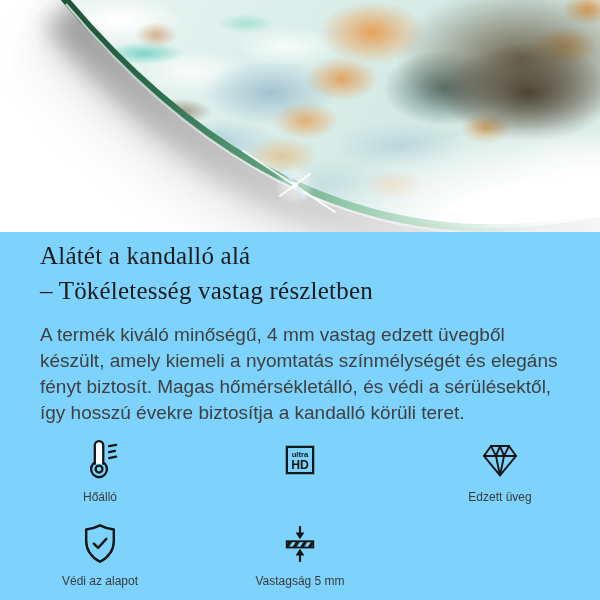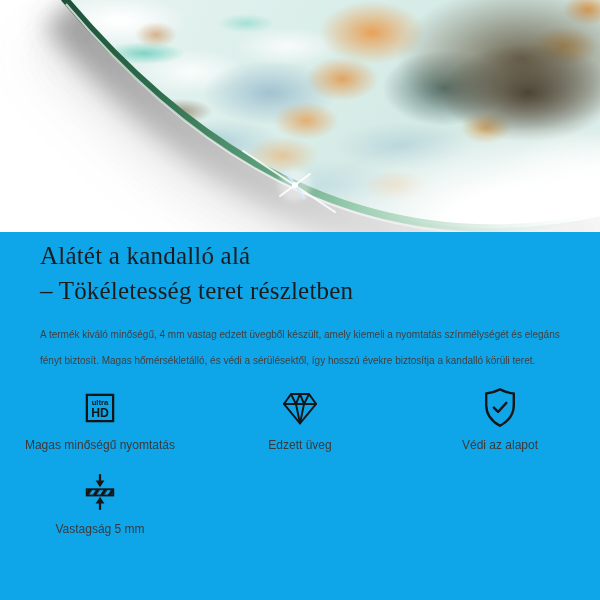--- a/index.html
+++ b/index.html
@@ -1,19 +1,19 @@
 <!DOCTYPE html>
 <html><head>
 <meta charset="utf-8">
 <style>
   * { margin:0; padding:0; box-sizing:border-box; }
   html,body { background:#ffffff; }
   .page {
     position:relative; width:600px; height:600px; margin:0 auto;
-    background:#0ea5e9; overflow:hidden;
+    background:#7dd3fc; overflow:hidden;
     font-family:"Liberation Sans","DejaVu Sans",sans-serif;
     color:#3f3f3f;
   }
   
   .hero { position:relative; width:600px; height:232px; overflow:hidden; background:#ffffff; }
   .hero svg { position:absolute; left:0; top:0; }
   .disc {
     position:absolute; inset:0;
     clip-path: path("M 64 -40 L 64 -2 Q 305 285 612 214 L 612 -40 Z");
     background-color:#dcefeb;
@@ -49,21 +49,21 @@
   .content { padding:0 40px; }
   h1 {
     margin:6px 0 0;
     font-family:"Liberation Serif","DejaVu Serif",serif;
     font-weight:400; font-size:25px; line-height:35px;
     color:#1c1c1c; letter-spacing:0.2px;
   }
   h1 span { display:block; }
   .desc {
     margin:14px 0 12px;
-    font-size:10px; line-height:26px; color:#404040;
+    font-size:19px; line-height:26px; color:#404040;
     max-width:520px;
   }
   
   .features {
     margin:12px -40px 0;
     display:grid; grid-template-columns:repeat(3,1fr); row-gap:18px;
   }
   .feature { display:flex; flex-direction:column; align-items:center; gap:8px; }
   .icon-box { height:44px; display:flex; align-items:center; justify-content:flex-start; }
   .feature .label { font-size:12px; line-height:14px; color:#3a3a3a; text-align:center; }
@@ -124,37 +124,47 @@
         <line x1="-9" y1="-13" x2="9" y2="13" stroke="rgba(214,236,255,0.8)" stroke-width="3" stroke-linecap="round"></line>
         <line x1="-15" y1="11" x2="15" y2="-11" stroke="rgba(255,255,255,0.9)" stroke-width="2" stroke-linecap="round"></line>
         <circle r="3" fill="#ffffff"></circle>
       </g>
     </svg>
   </div>
 
   <div class="content">
     <h1>
       <span>Alátét a kandalló alá</span>
-      <span>– Tökéletesség teret részletben</span>
+      <span>– Tökéletesség vastag részletben</span>
     </h1>
 
     <p class="desc">A termék kiváló minőségű, 4 mm vastag edzett üvegből készült, amely kiemeli a nyomtatás színmélységét és elegáns fényt biztosít. Magas hőmérsékletálló, és védi a sérülésektől, így hosszú évekre biztosítja a kandalló körüli teret.</p>
 
     <div class="features">
 
+      <div class="feature">
+        <span class="icon-box">
+          <svg width="46" height="46" viewBox="0 0 48 48" fill="none" stroke="#161616" stroke-width="2.4" stroke-linecap="round">
+            <circle cx="23" cy="33.5" r="8.3"></circle>
+            <path d="M18.6 28 V8.6 A4.4 4.4 0 0 1 27.4 8.6 V28" fill="#ffffff"></path>
+            <circle cx="23" cy="33.5" r="3.6"></circle>
+            <path d="M33.5 9.6 L40.8 8.2 M33.5 15.8 L39.6 14.6 M33.5 22 L40.8 20.6"></path>
+          </svg>
+        </span>
+        <span class="label">Hőálló</span>
+      </div>
 
       <div class="feature">
         <span class="icon-box">
           <svg width="42" height="42" viewBox="0 0 48 48" fill="none">
             <rect x="9" y="9" width="30" height="30" stroke="#161616" stroke-width="2.6"></rect>
             <text x="24" y="21" text-anchor="middle" fill="#161616" stroke="none" font-family="Liberation Sans, DejaVu Sans, sans-serif" font-size="8.8" font-weight="700">ultra</text>
             <text x="24" y="34.5" text-anchor="middle" fill="#161616" stroke="none" font-family="Liberation Sans, DejaVu Sans, sans-serif" font-size="14" font-weight="700">HD</text>
           </svg>
         </span>
-        <span class="label">Magas minőségű nyomtatás</span>
       </div>
 
       <div class="feature">
         <span class="icon-box">
           <svg width="44" height="44" viewBox="0 0 48 48" fill="none" stroke="#161616" stroke-width="2.1" stroke-linejoin="round" stroke-linecap="round">
             <path d="M14.2 8.8 H33.8 L41.6 19.6 L24 40.8 L6.4 19.6 Z"></path>
             <path d="M6.4 19.6 H41.6 M14.2 8.8 L19.6 19.6 L24 8.8 L28.4 19.6 L33.8 8.8 M19.6 19.6 L24 40.8 L28.4 19.6"></path>
           </svg>
         </span>
         <span class="label">Edzett üveg</span>

